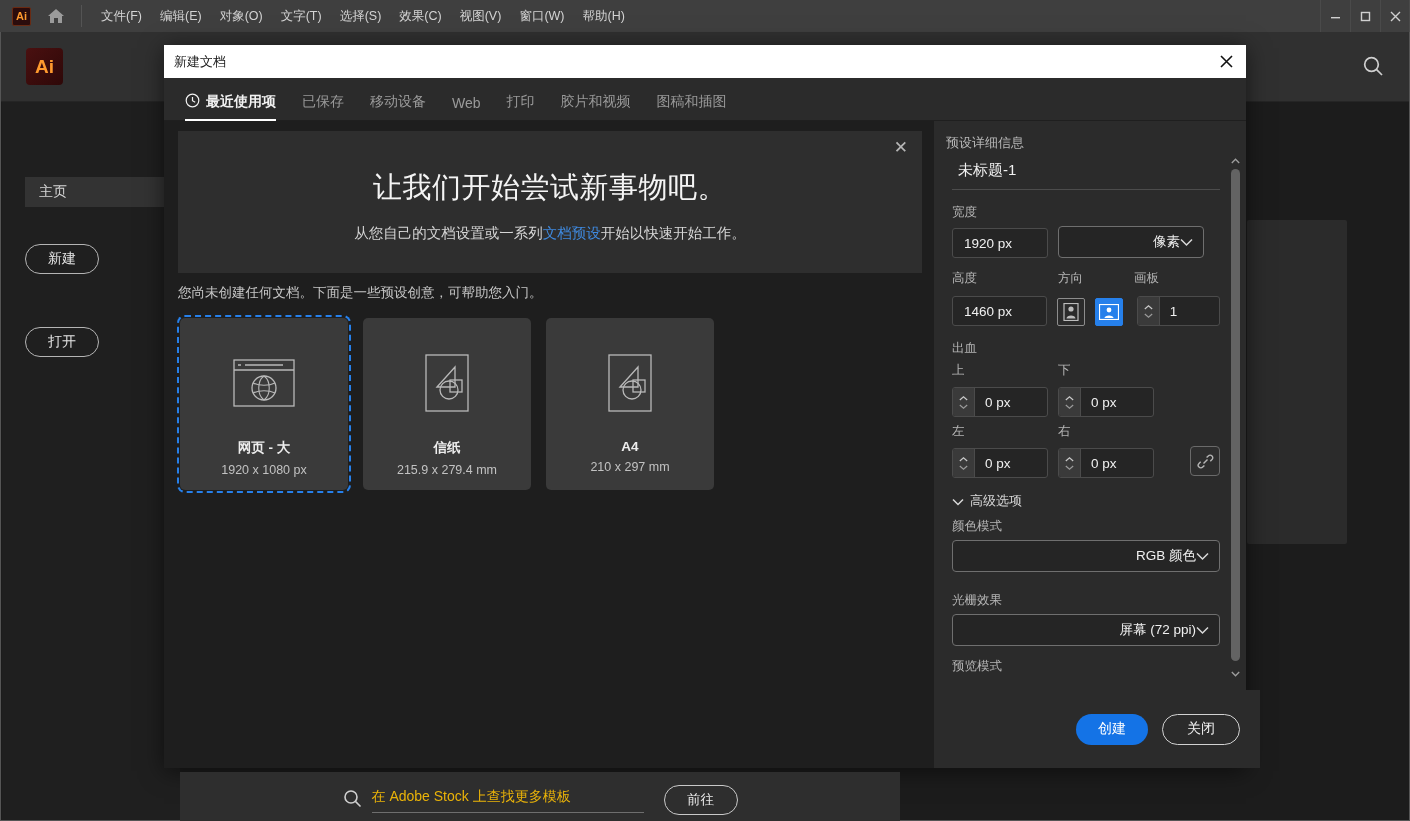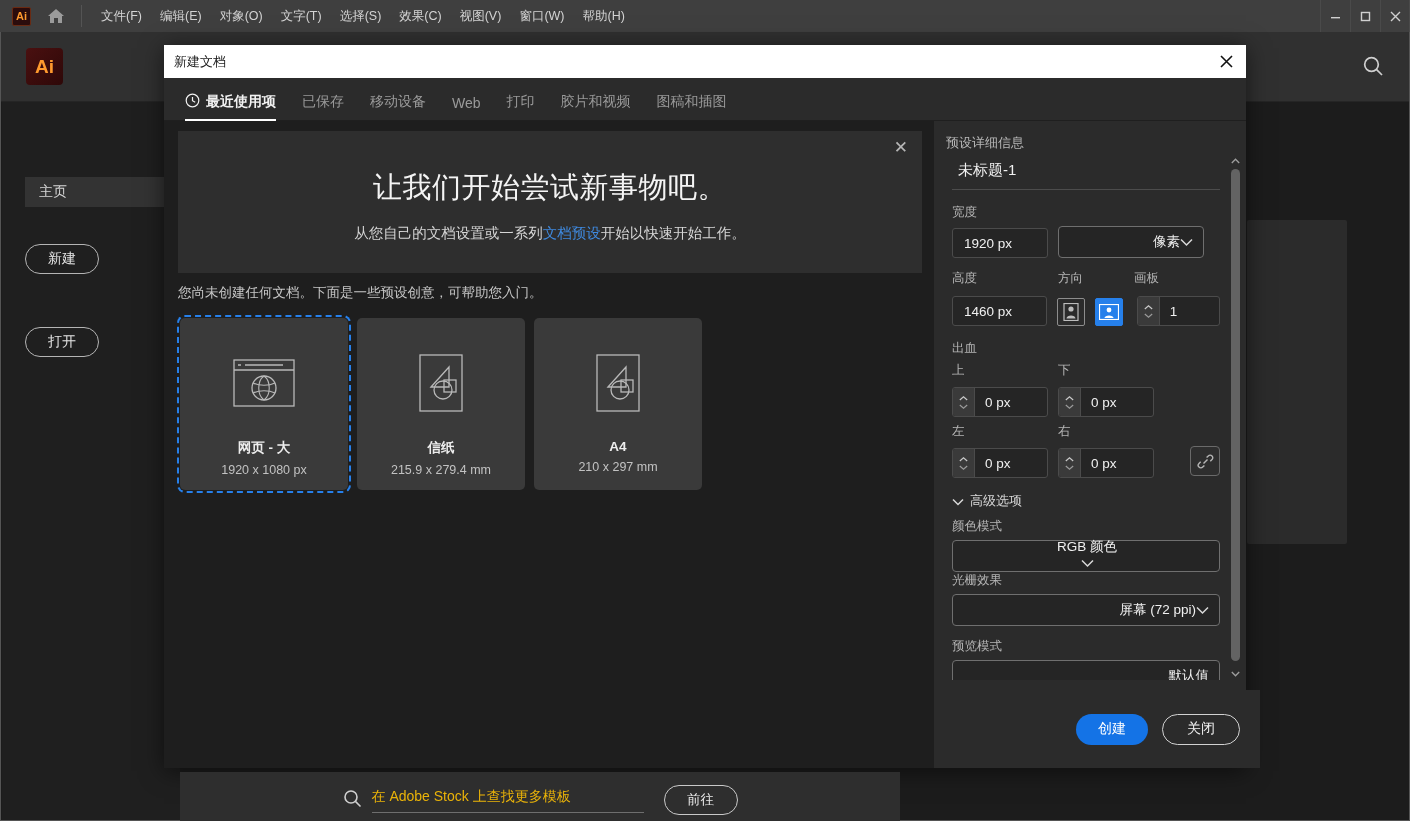--- a/index.html
+++ b/index.html
@@ -178,21 +178,21 @@
   .banner-sub a { color: #3f8ae0; text-decoration: none; }
 
   .hint {
     position: absolute; left: 14px; top: 163px;
     color: #c7c7c7; font-size: 13.5px;
   }
 
   
   .cards {
     position: absolute; left: 16px; top: 197px;
-    display: flex; gap: 9px; justify-content: center;
+    display: flex; gap: 15px; justify-content: center;
   }
   .card {
     width: 168px; height: 172px;
     background: #3a3a3a; border-radius: 5px;
     display: flex; flex-direction: column;
     align-items: center; position: relative;
   }
   .card.selected { outline: 2px dashed #2680eb; outline-offset: 1px; }
   .card-icon {
     margin-top: 34px; height: 62px;
@@ -622,21 +622,21 @@
             <div class="adv-toggle">
               <span>
                 <svg width="12" height="8" viewBox="0 0 12 8">
                     <path d="M1 1.5 L6 6.5 L11 1.5" stroke="#d8d8d8" stroke-width="1.5" fill="none"></path>
                   </svg>
               </span>
               <span>高级选项</span>
             </div>
 
             <div class="fld-label">颜色模式</div>
-            <div class="sel" style="margin-bottom:0;flex-direction:column;">
+            <div class="sel" style="margin-bottom:20px;">
               <span>RGB 颜色</span>
               <span>
                 <svg width="13" height="9" viewBox="0 0 13 9">
                     <path d="M1 1.5 L6.5 7 L12 1.5" stroke="#d8d8d8" stroke-width="1.5" fill="none"></path>
                   </svg>
               </span>
             </div>
 
             <div class="fld-label">光栅效果</div>
             <div class="sel" style="margin-bottom:12px;">

